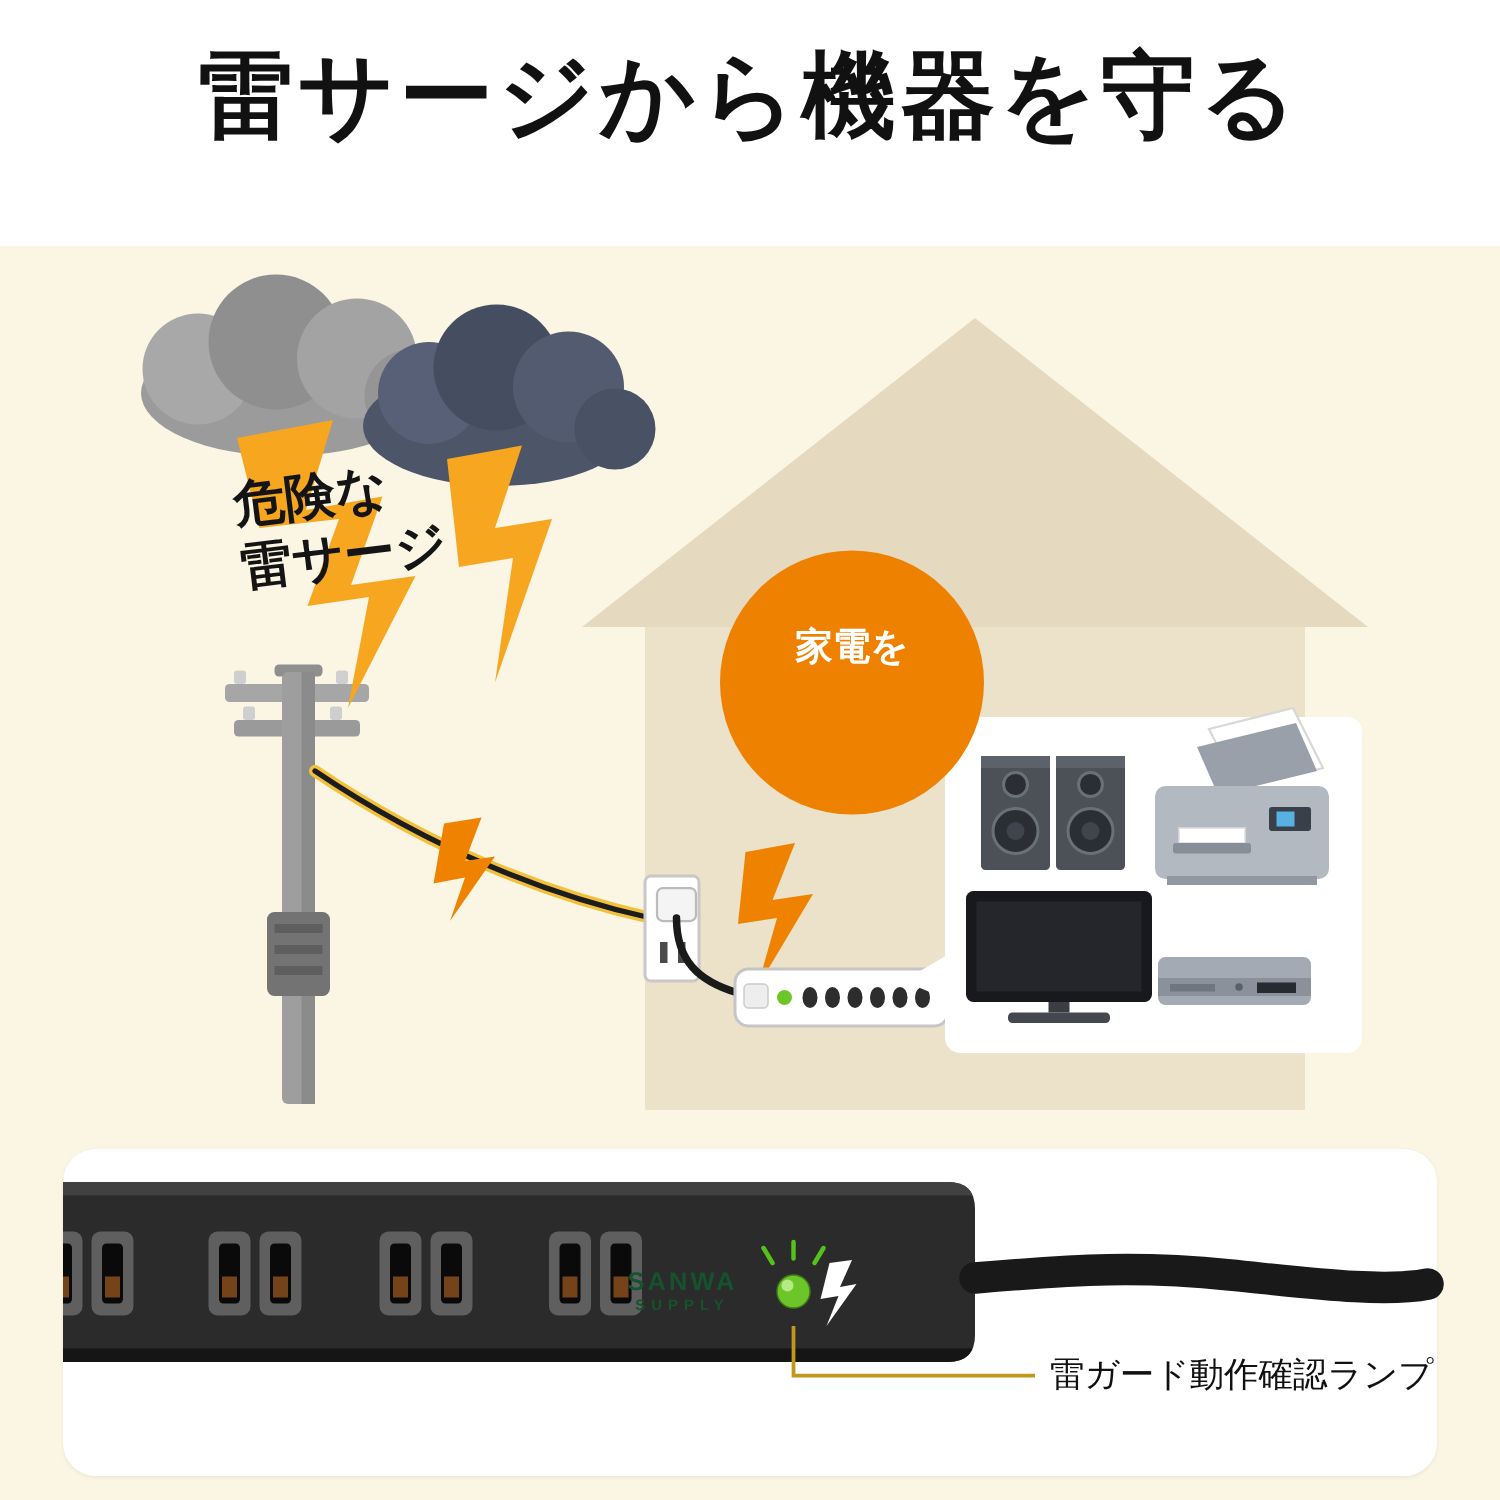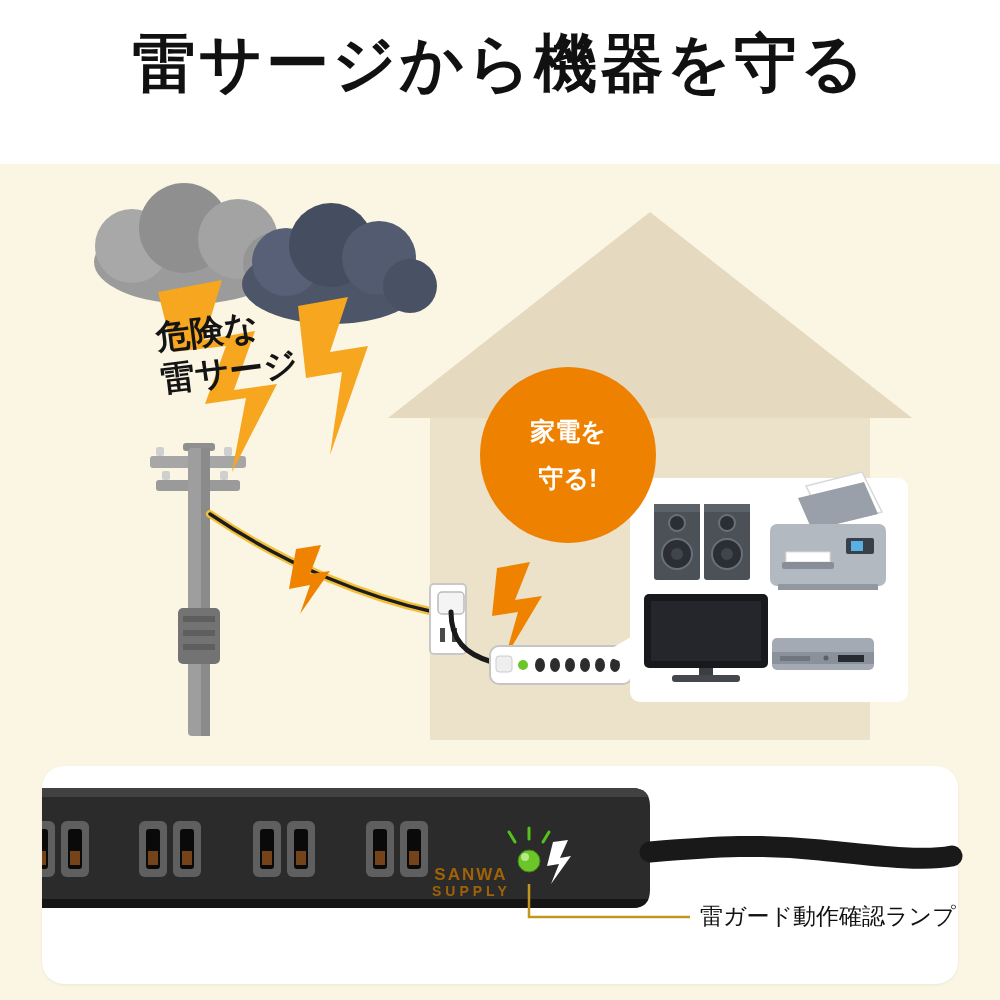--- a/index.html
+++ b/index.html
@@ -27,24 +27,24 @@
   #scene-svg{left:0;top:0;}
   #danger-label{
     left:158px;top:308px;color:#141414;font-size:34px;font-weight:800;
     line-height:42px;transform:rotate(-7deg);white-space:nowrap;
   }
   #badge-text{
     left:480px;top:408px;width:176px;text-align:center;color:#ffffff;
     font-size:25px;font-weight:800;line-height:47px;white-space:nowrap;
   }
   #brand-logo{
-    left:432px;top:845px;width:78px;text-align:center;color:#a16207;margin-top:20px;
+    left:416px;top:845px;width:78px;text-align:center;color:#14532d;
   }
   #brand-logo .b1{display:block;font-size:17px;font-weight:800;letter-spacing:2px;line-height:20px;}
-  #brand-logo .b2{display:block;font-size:14px;font-weight:700;letter-spacing:4px;line-height:12px;}
+  #brand-logo .b2{display:block;font-size:10px;font-weight:700;letter-spacing:4px;line-height:12px;}
   #callout-label{
     left:700px;top:901px;font-size:23px;font-weight:400;color:#111;white-space:nowrap;
   }
 </style>
 </head>
 <body>
 
 <div class="abs" id="title-band">
   <div id="page-title">雷サージから機器を守る</div>
 </div>
@@ -243,21 +243,20 @@
   <polyline points="529,884 529,917 690,917" fill="none" stroke="var(--callout_line,#c2971c)" stroke-width="2.5"></polyline>
 </svg>
 
 <div class="abs" id="danger-label">
   <div>危険な</div>
   <div>雷サージ</div>
 </div>
 
 <div class="abs" id="badge-text">
   <div>家電を</div>
-  <div>守る!</div>
 </div>
 
 <div class="abs" id="brand-logo">
   <span class="b1">SANWA</span>
   <span class="b2">SUPPLY</span>
 </div>
 
 <div class="abs" id="callout-label">雷ガード動作確認ランプ</div>
 
 </body></html>

